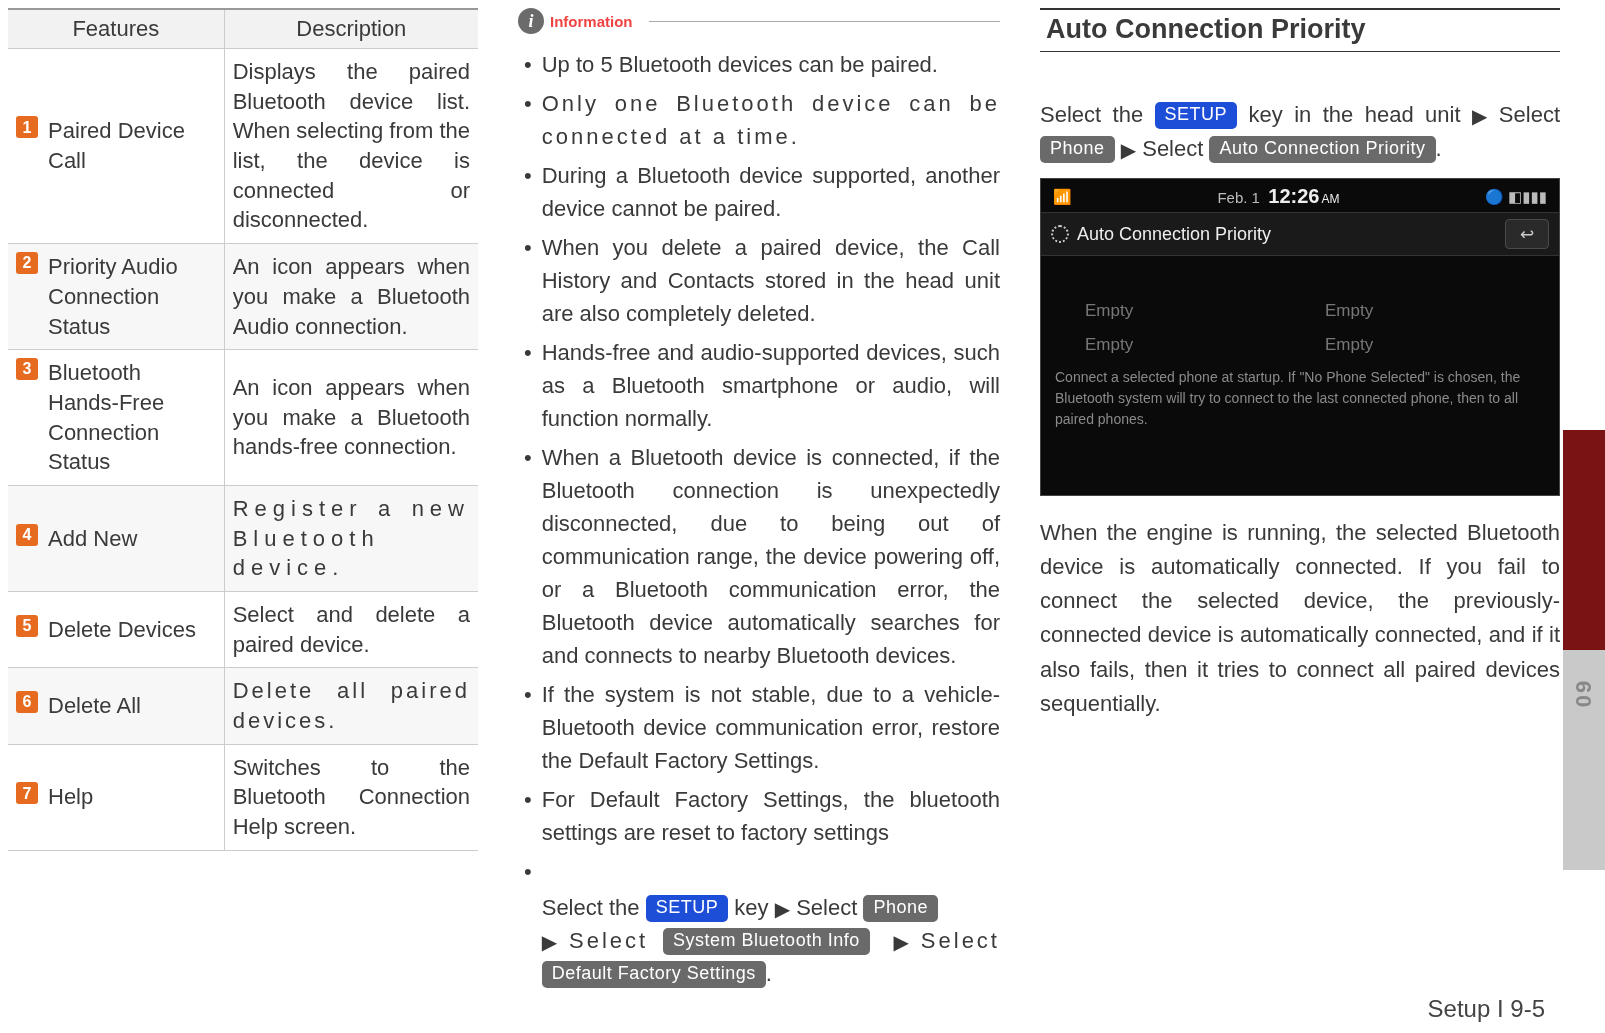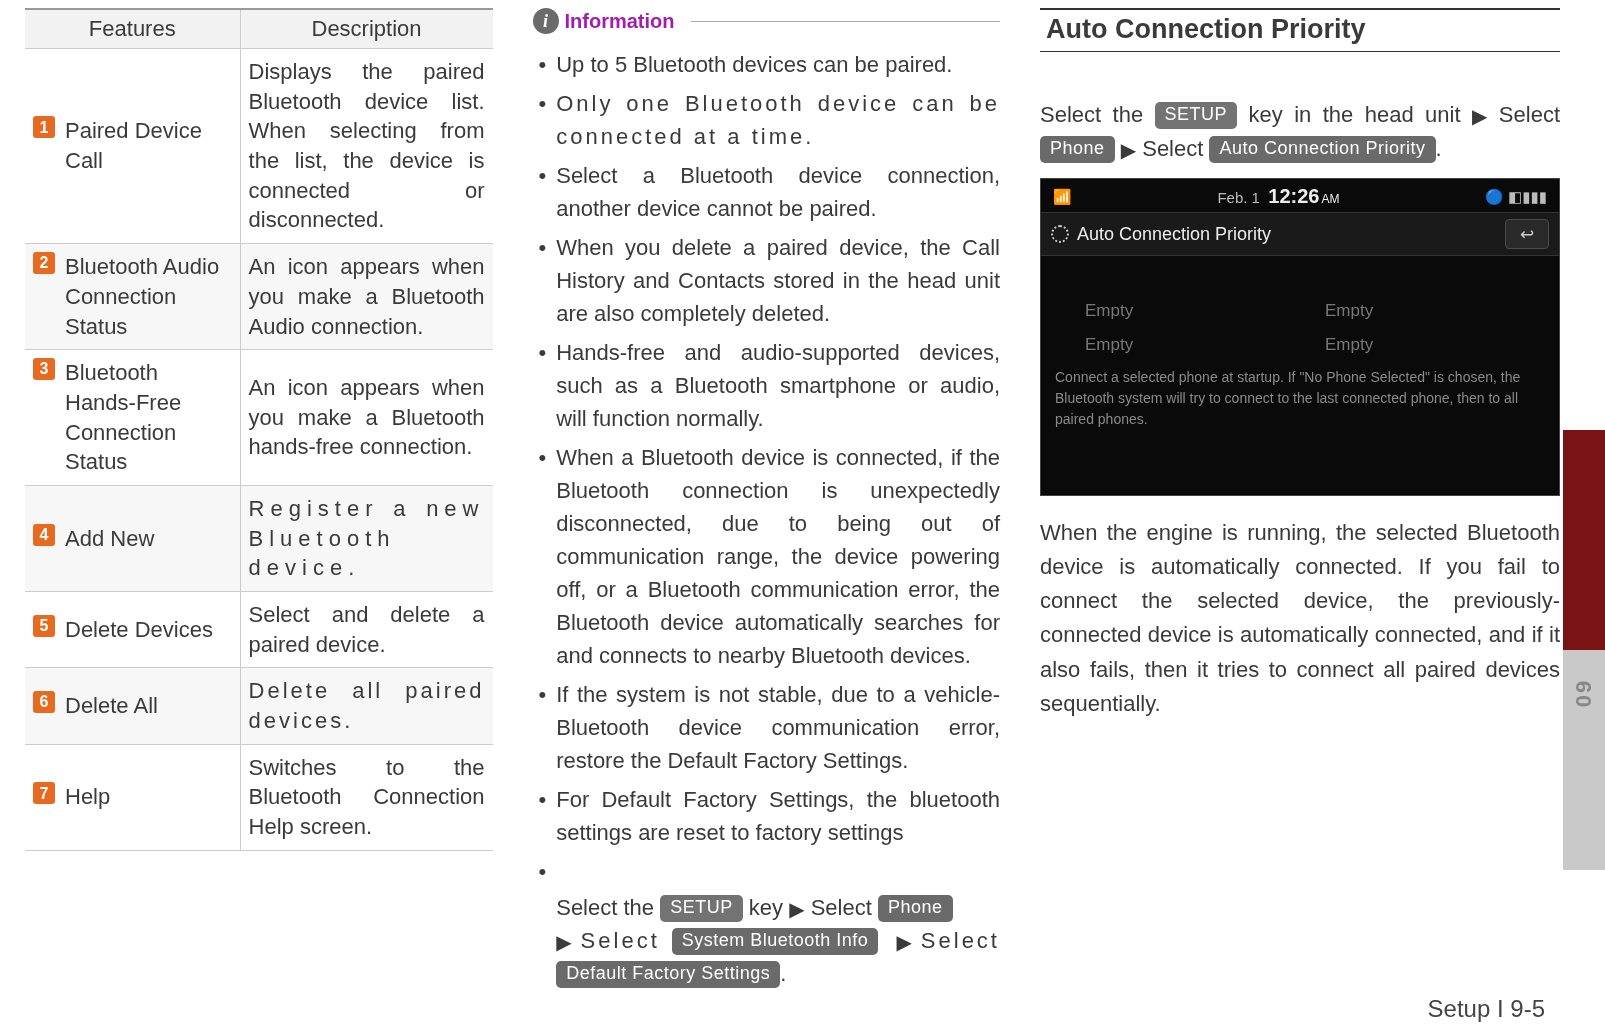--- a/index.html
+++ b/index.html
@@ -1,49 +1,49 @@
 <!DOCTYPE html>
 <html><head>
 <meta charset="utf-8">
 <style>
   * { box-sizing: border-box; margin: 0; padding: 0; }
   html, body { width: 1605px; height: 1033px; font-family: Arial, Helvetica, sans-serif; color: #3a3a3a; background: #fff; }
   .page { position: relative; width: 1605px; height: 1033px; padding: 8px 0 0 0; }
-  .cols { display: flex; width: 1560px; gap: 40px; padding-left: 25px; }
+  .cols { display: flex; width: 1560px; gap: 40px; padding-left: 8px; }
   .col { flex: 1 1 0; }
   .col1 { max-width: 470px; }
   .col2 { max-width: 500px; }
   .col3 { max-width: 530px; }
 
   
   table.features { border-collapse: collapse; width: 100%; font-size: 22px; }
   table.features th { background: #f2f2f2; font-weight: 400; padding: 6px 8px; border-top: 2px solid #999; border-bottom: 1px solid #ccc; text-align: center; }
   table.features th:first-child { border-right: 1px solid #ccc; width: 46%; }
   table.features td { padding: 8px 8px; border-bottom: 1px solid #ccc; vertical-align: middle; line-height: 1.35; }
   table.features tr td:first-child { border-right: 1px solid #ccc; }
   table.features tr:nth-child(even) td { background: #f7f7f7; }
   .numbadge { display: inline-flex; align-items: center; justify-content: center; width: 22px; height: 22px; background: #e66a1f; color: #fff; font-weight: bold; font-size: 16px; border-radius: 3px; margin-right: 6px; flex: 0 0 auto; }
   .featcell { display: flex; align-items: flex-start; gap: 4px; }
   .featcell .txt { flex: 1; }
   .justify { text-align: justify; }
 
   
   .info-head { display: flex; align-items: center; gap: 6px; margin-bottom: 14px; }
   .info-icon { width: 26px; height: 26px; border-radius: 50%; background: #6b6b6b; color: #fff; font-style: italic; font-family: Georgia, serif; font-weight: bold; display: inline-flex; align-items: center; justify-content: center; font-size: 18px; }
-  .info-title { color: #a21caf; font-weight: bold; font-size: 20px; }
+  .info-title { color: #ef4444; font-weight: bold; font-size: 15px; }
   .info-line { flex: 1; height: 1px; background: #aaa; margin-left: 10px; }
 
   ul.info { list-style: none; font-size: 22px; line-height: 1.5; }
   ul.info > li { display: flex; gap: 10px; margin-bottom: 6px; text-align: justify; }
   ul.info > li::before { content: "•"; flex: 0 0 auto; margin-left: 6px; }
   ul.info .li-body { flex: 1; }
 
   .arrow { font-size: 20px; display: inline-block; transform: translateY(1px); }
   .btn { display: inline-block; background: #6a6a6a; color: #fff; border-radius: 5px; padding: 2px 10px 3px; font-size: 18px; line-height: 1.2; vertical-align: 2px; font-family: "Arial Narrow", Arial, sans-serif; letter-spacing: 0.5px; }
-  .btn.dark { background: #737373; margin-top: 40px; }
+  .btn.dark { background: #1d4ed8; margin-top: 40px; }
   .tracked { letter-spacing: 3px; }
   .tracked-wide { letter-spacing: 6px; }
 
   
   .section-head { font-weight: bold; font-size: 27px; border-top: 2.5px solid #333; border-bottom: 1px solid #333; padding: 4px 6px 6px; margin-bottom: 10px; }
   .col3 p { font-size: 22px; line-height: 1.55; text-align: justify; margin-bottom: 6px; }
 
   
   .shot { width: 520px; height: 318px; background: #0a0a0a; border: 1px solid #444; color: #d8d8d8; font-size: 17px; margin: 12px 0 20px; position: relative; }
   .shot-top { display: flex; align-items: center; justify-content: space-between; padding: 6px 12px 4px; font-size: 15px; color: #bbb; }
@@ -91,21 +91,21 @@
                   <span class="numbadge">1</span>
                   <span class="txt">Paired Device Call</span>
                 </div>
               </td>
             <td class="justify">Displays the paired Bluetooth device list. When selecting from the list, the device is connected or disconnected.</td>
           </tr>
           <tr>
             <td>
                 <div class="featcell">
                   <span class="numbadge">2</span>
-                  <span class="txt">Bluetooth Audio Connection Status</span>
+                  <span class="txt">Priority Audio Connection Status</span>
                 </div>
               </td>
             <td class="justify">An icon appears when you make a Bluetooth Audio connection.</td>
           </tr>
           <tr>
             <td>
                 <div class="featcell">
                   <span class="numbadge">3</span>
                   <span class="txt">Bluetooth Hands-Free Connection Status</span>
                 </div>
@@ -159,21 +159,21 @@
         <span class="info-line"></span>
       </div>
       <ul class="info">
         <li>
             <div class="li-body">Up to 5 Bluetooth devices can be paired.</div>
           </li>
         <li>
             <div class="li-body tracked">Only one Bluetooth device can be connected at a time.</div>
           </li>
         <li>
-            <div class="li-body">Select a Bluetooth device connection, another device cannot be paired.</div>
+            <div class="li-body">During a Bluetooth device supported, another device cannot be paired.</div>
           </li>
         <li>
             <div class="li-body">When you delete a paired device, the Call History and Contacts stored in the head unit are also completely deleted.</div>
           </li>
         <li>
             <div class="li-body">Hands-free and audio-supported devices, such as a Bluetooth smartphone or audio, will function normally.</div>
           </li>
         <li>
             <div class="li-body">When a Bluetooth device is connected, if the Bluetooth connection is unexpectedly disconnected, due to being out of communication range, the device powering off, or a Bluetooth communication error, the Bluetooth device automatically searches for and connects to nearby Bluetooth devices.</div>
           </li>

